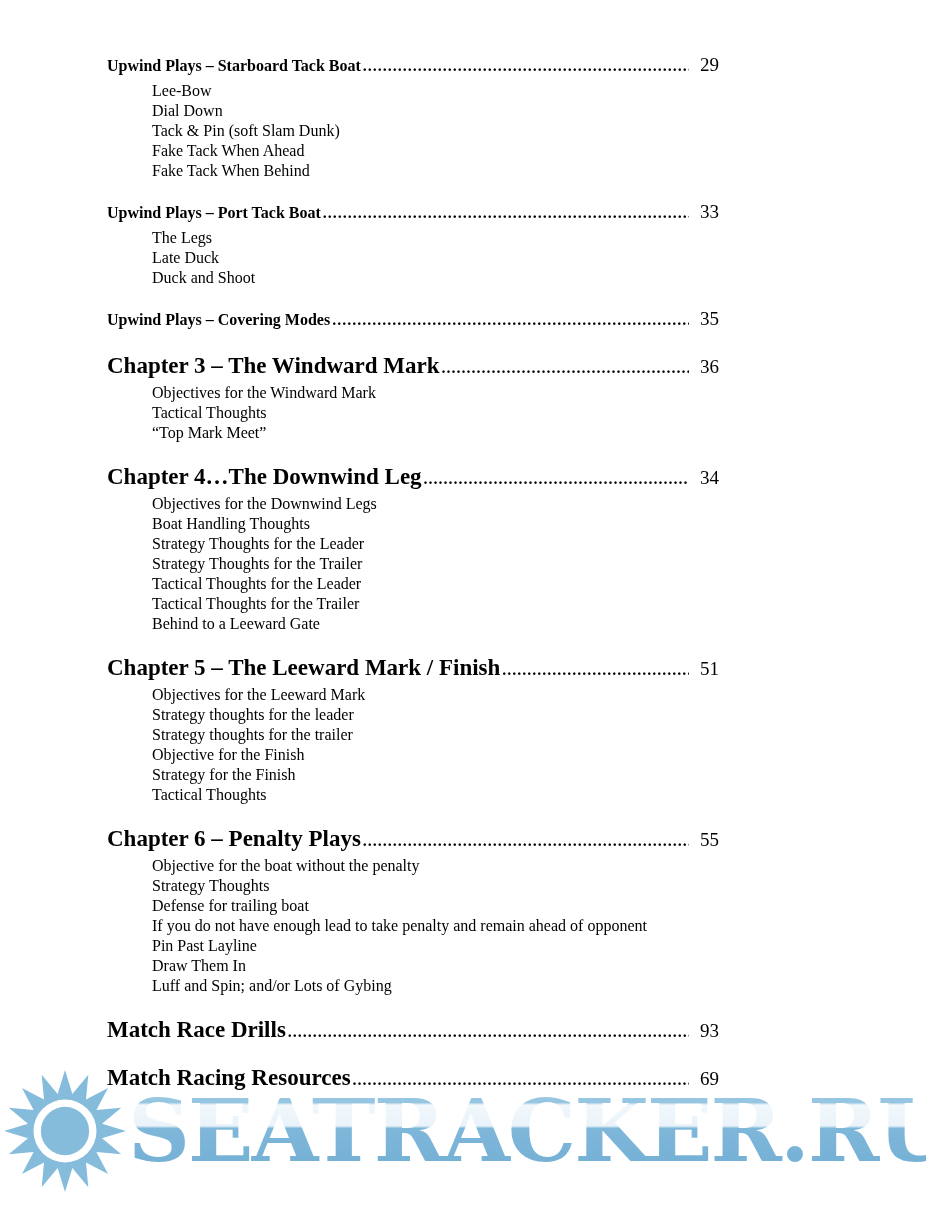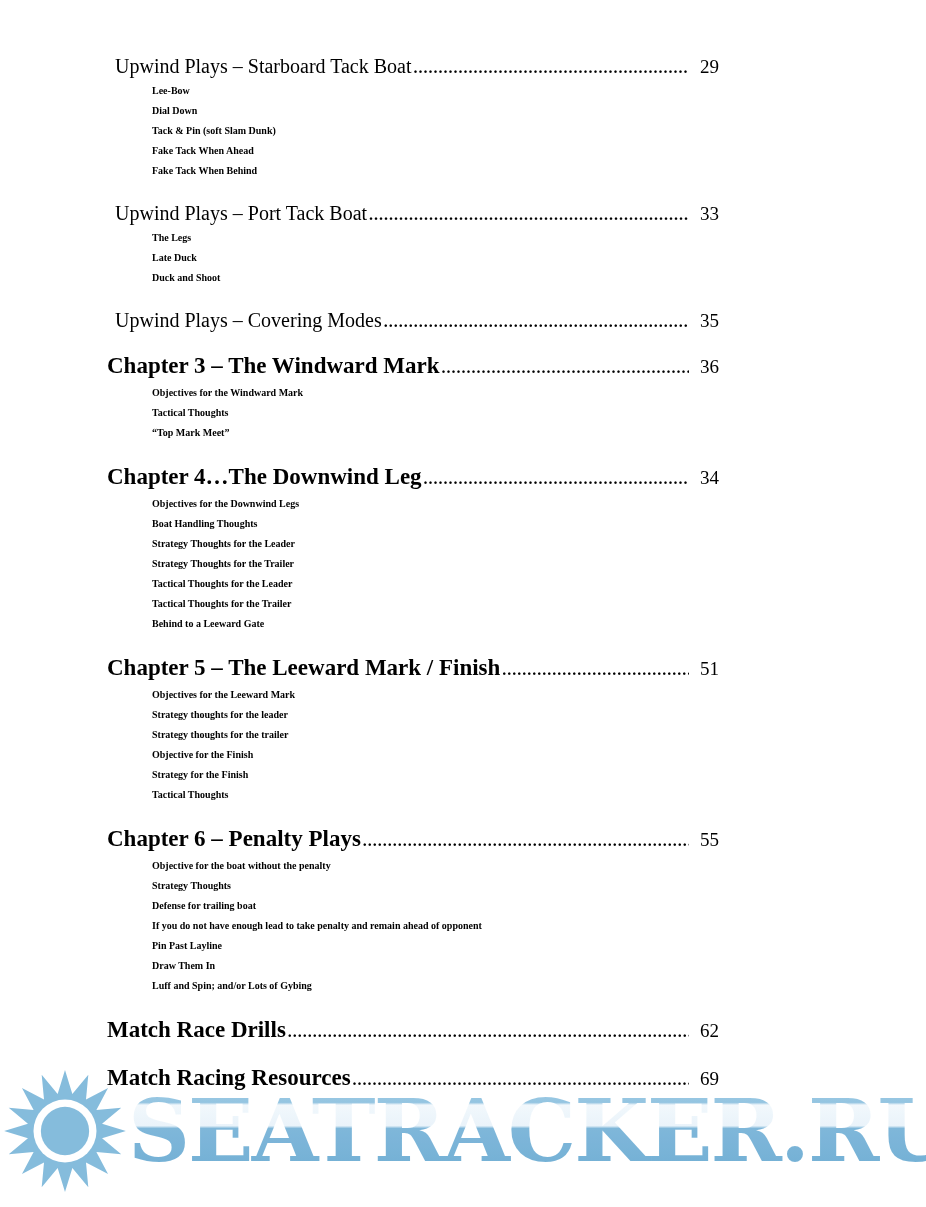--- a/index.html
+++ b/index.html
@@ -22,25 +22,24 @@
   }
 
   .entry { margin-bottom: 20px; }
 
   .title-line {
     display: flex;
     align-items: baseline;
   }
 
   .level-section .title {
-    font-size: 20px;
-    font-weight: normal;
+    font-size: 16px;
+    font-weight: bold;
     line-height: 24px;
     white-space: nowrap;
-    margin-left: 8px;
   }
   .level-chapter .title {
     font-size: 23px;
     font-weight: bold;
     line-height: 28px;
     white-space: nowrap;
   }
 
   .dots {
     flex: 1;
@@ -58,22 +57,22 @@
   .page-num {
     font-size: 19px;
     font-weight: normal;
     min-width: 24px;
     text-align: right;
   }
 
   .subitems { margin: 3px 0 0 45px; }
   .subitems:empty { display: none; }
   .subitem {
-    font-size: 10px;
-    font-weight: bold;
+    font-size: 16px;
+    font-weight: normal;
     line-height: 20px;
   }
 
   
   .watermark {
     --wm-color: #7fb9db;
     position: absolute;
     left: 2px;
     right: 0;
     bottom: 10px;
@@ -209,21 +208,21 @@
         <div class="subitem">Pin Past Layline</div>
         <div class="subitem">Draw Them In</div>
         <div class="subitem">Luff and Spin; and/or Lots of Gybing</div>
       </div>
   </div>
 
   <div class="entry level-chapter">
     <div class="title-line">
       <span class="title">Match Race Drills</span>
       <span class="dots"></span>
-      <span class="page-num">62</span>
+      <span class="page-num">93</span>
     </div>
 
   </div>
 
   <div class="entry level-chapter">
     <div class="title-line">
       <span class="title">Match Racing Resources</span>
       <span class="dots"></span>
       <span class="page-num">69</span>
     </div>

